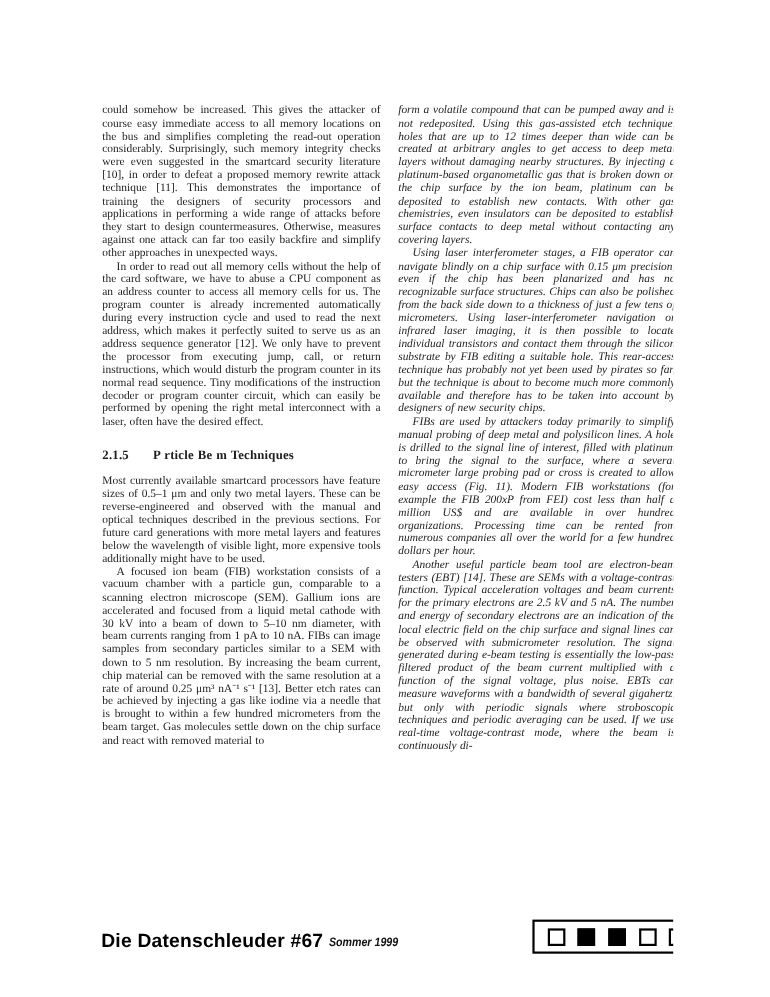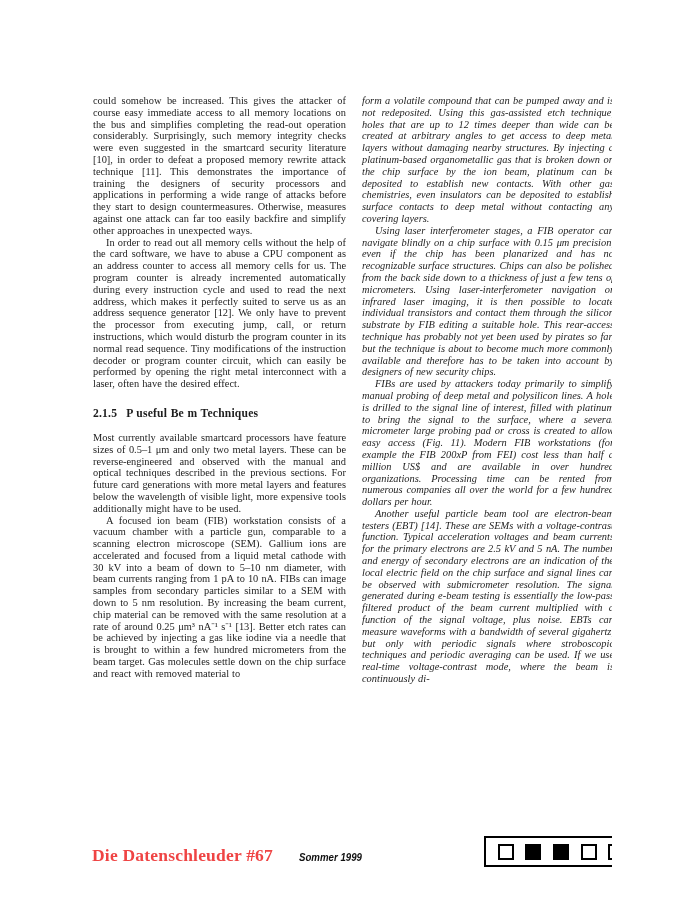--- a/index.html
+++ b/index.html
@@ -33,30 +33,30 @@
   }
   p.para.indent { text-indent: 13px; }
   .section-heading {
     margin: 17px 0 12px 0;
     font-size: 11.6px;
     font-weight: bold;
     line-height: 13px;
     text-align: left;
     letter-spacing: 0.2px;
   }
-  .section-heading .sec-num { margin-right: 9px; }
+  .section-heading .sec-num { margin-right: 22px; }
   .footer-title {
     position: absolute;
     left: 92px;
     top: 845px;
-    font-family: Liberation Serif, serif;
+    font-family: Liberation Sans, sans-serif;
     font-weight: bold;
     font-size: 17.5px;
     letter-spacing: 0.2px;
-    color: #ef4444;
+    color: #000000;
     white-space: nowrap;
   }
   .footer-date {
     position: absolute;
     left: 299px;
     top: 851px;
     font-family: "Liberation Sans", sans-serif;
     font-style: italic;
     font-weight: bold;
     font-size: 11px;
@@ -88,21 +88,21 @@
 </style>
 </head>
 <body>
 
 <div class="page">
 
   <div class="col col-left">
     <p class="para">could somehow be increased. This gives the attacker of course easy immediate access to all memory locations on the bus and simplifies completing the read-out operation considerably. Surprisingly, such memory integrity checks were even suggested in the smartcard security literature [10], in order to defeat a proposed memory rewrite attack technique [11]. This demonstrates the importance of training the designers of security processors and applications in performing a wide range of attacks before they start to design countermeasures. Otherwise, measures against one attack can far too easily backfire and simplify other approaches in unexpected ways.</p>
     <p class="para indent">In order to read out all memory cells without the help of the card software, we have to abuse a CPU component as an address counter to access all memory cells for us. The program counter is already incremented automatically during every instruction cycle and used to read the next address, which makes it perfectly suited to serve us as an address sequence generator [12]. We only have to prevent the processor from executing jump, call, or return instructions, which would disturb the program counter in its normal read sequence. Tiny modifications of the instruction decoder or program counter circuit, which can easily be performed by opening the right metal interconnect with a laser, often have the desired effect.</p>
     <div class="section-heading">
-      <span class="sec-num">2.1.5</span><span>P useful Be m Techniques</span>
+      <span class="sec-num">2.1.5</span><span>P rticle Be m Techniques</span>
     </div>
     <p class="para">Most currently available smartcard processors have feature sizes of 0.5–1 μm and only two metal layers. These can be reverse-engineered and observed with the manual and optical techniques described in the previous sections. For future card generations with more metal layers and features below the wavelength of visible light, more expensive tools additionally might have to be used.</p>
     <p class="para indent">A focused ion beam (FIB) workstation consists of a vacuum chamber with a particle gun, comparable to a scanning electron microscope (SEM). Gallium ions are accelerated and focused from a liquid metal cathode with 30 kV into a beam of down to 5–10 nm diameter, with beam currents ranging from 1 pA to 10 nA. FIBs can image samples from secondary particles similar to a SEM with down to 5 nm resolution. By increasing the beam current, chip material can be removed with the same resolution at a rate of around 0.25 μm³ nA⁻¹ s⁻¹ [13]. Better etch rates can be achieved by injecting a gas like iodine via a needle that is brought to within a few hundred micrometers from the beam target. Gas molecules settle down on the chip surface and react with removed material to</p>
   </div>
 
   <div class="col col-right">
     <p class="para">form a volatile compound that can be pumped away and is not redeposited. Using this gas-assisted etch technique, holes that are up to 12 times deeper than wide can be created at arbitrary angles to get access to deep metal layers without damaging nearby structures. By injecting a platinum-based organometallic gas that is broken down on the chip surface by the ion beam, platinum can be deposited to establish new contacts. With other gas chemistries, even insulators can be deposited to establish surface contacts to deep metal without contacting any covering layers.</p>
     <p class="para indent">Using laser interferometer stages, a FIB operator can navigate blindly on a chip surface with 0.15 μm precision, even if the chip has been planarized and has no recognizable surface structures. Chips can also be polished from the back side down to a thickness of just a few tens of micrometers. Using laser-interferometer navigation or infrared laser imaging, it is then possible to locate individual transistors and contact them through the silicon substrate by FIB editing a suitable hole. This rear-access technique has probably not yet been used by pirates so far, but the technique is about to become much more commonly available and therefore has to be taken into account by designers of new security chips.</p>
     <p class="para indent">FIBs are used by attackers today primarily to simplify manual probing of deep metal and polysilicon lines. A hole is drilled to the signal line of interest, filled with platinum to bring the signal to the surface, where a several micrometer large probing pad or cross is created to allow easy access (Fig. 11). Modern FIB workstations (for example the FIB 200xP from FEI) cost less than half a million US$ and are available in over hundred organizations. Processing time can be rented from numerous companies all over the world for a few hundred dollars per hour.</p>
     <p class="para indent">Another useful particle beam tool are electron-beam testers (EBT) [14]. These are SEMs with a voltage-contrast function. Typical acceleration voltages and beam currents for the primary electrons are 2.5 kV and 5 nA. The number and energy of secondary electrons are an indication of the local electric field on the chip surface and signal lines can be observed with submicrometer resolution. The signal generated during e-beam testing is essentially the low-pass filtered product of the beam current multiplied with a function of the signal voltage, plus noise. EBTs can measure waveforms with a bandwidth of several gigahertz, but only with periodic signals where stroboscopic techniques and periodic averaging can be used. If we use real-time voltage-contrast mode, where the beam is continuously di-</p>

